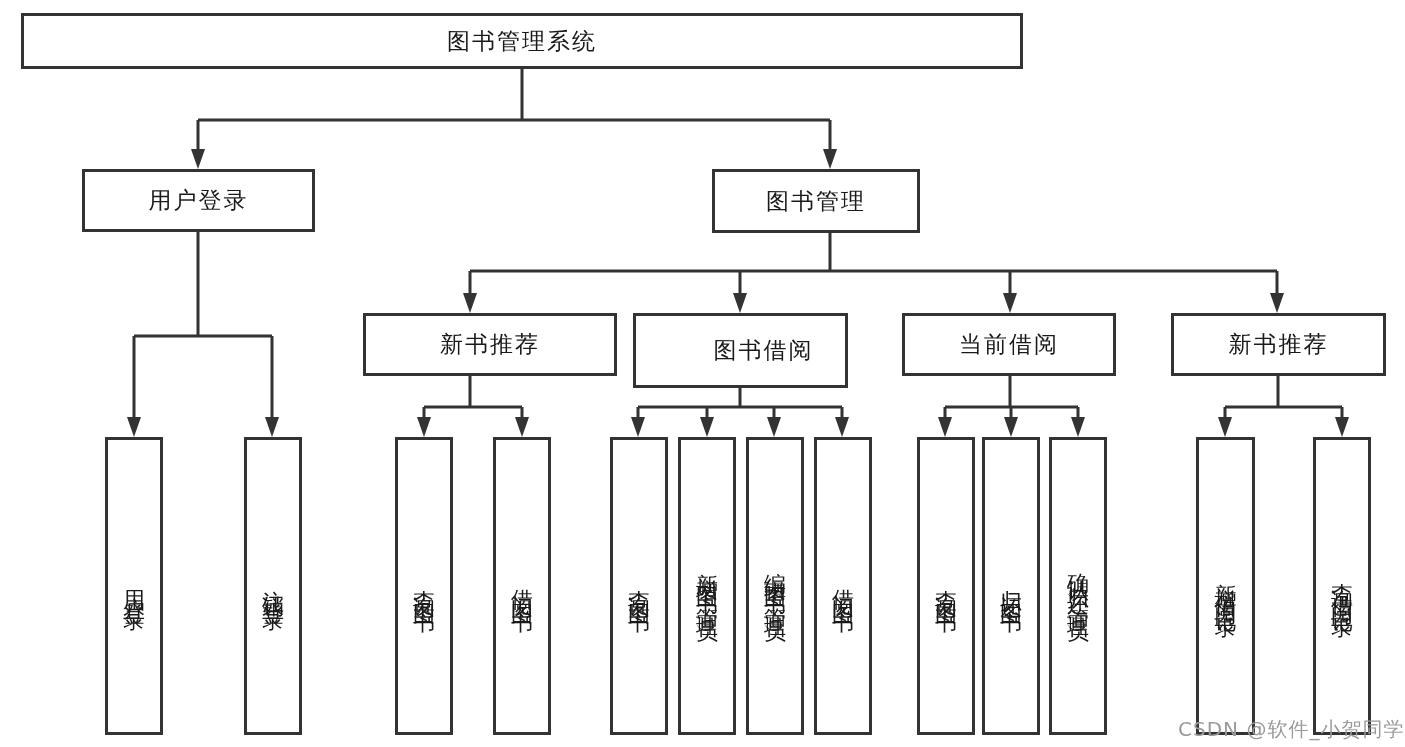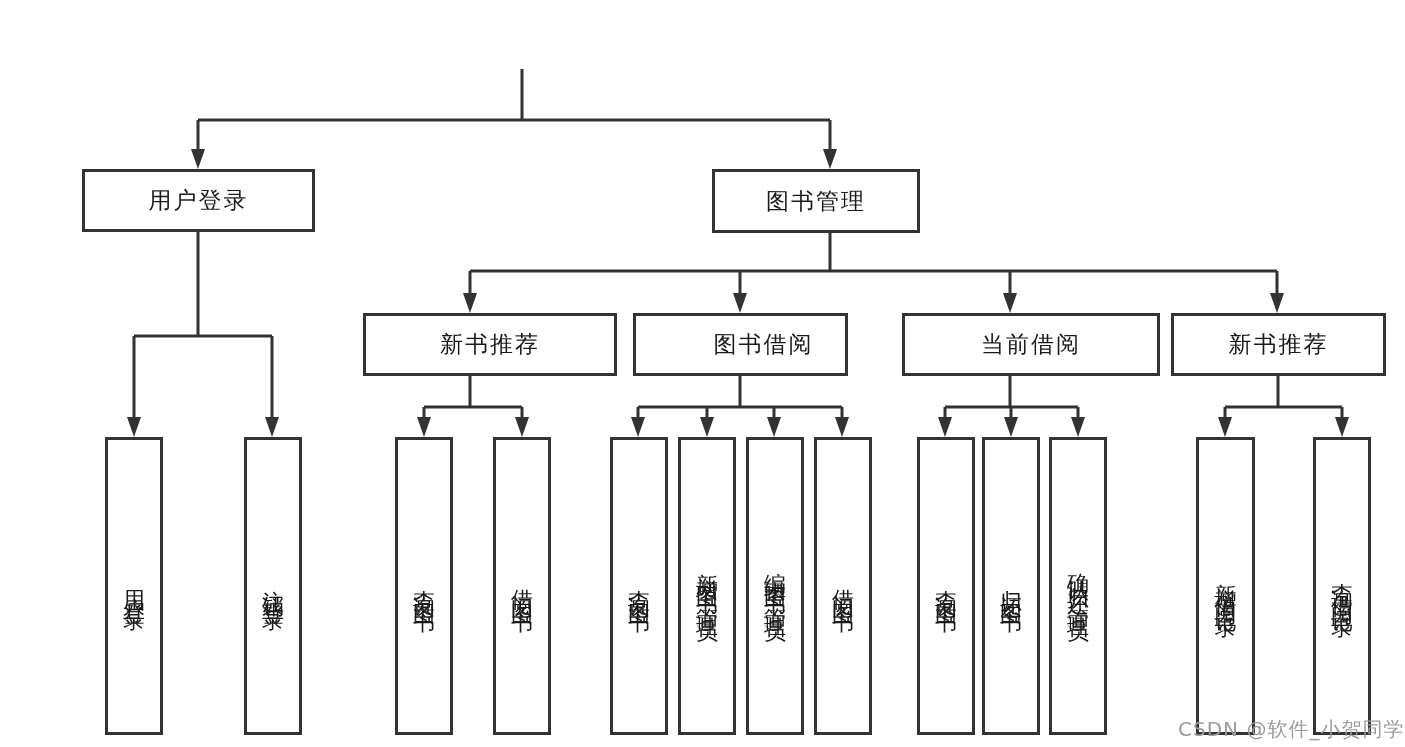--- a/index.html
+++ b/index.html
@@ -117,35 +117,38 @@
       <path d="M767 417 L781 417 L774 437 Z"></path>
       <path d="M835 417 L849 417 L842 437 Z"></path>
       <path d="M938 417 L952 417 L945 437 Z"></path>
       <path d="M1004 417 L1018 417 L1011 437 Z"></path>
       <path d="M1071 417 L1085 417 L1078 437 Z"></path>
       <path d="M1218 417 L1232 417 L1225 437 Z"></path>
       <path d="M1335 417 L1349 417 L1342 437 Z"></path>
     </g>
   </svg>
 
+  <div class="node h" style="left:21px; top:13px; width:1002px; height:56px;">
+    <span>图书管理系统</span>
+  </div>
 
   <div class="node h" style="left:82px; top:169px; width:233px; height:63px;">
     <span>用户登录</span>
   </div>
   <div class="node h" style="left:712px; top:169px; width:208px; height:64px;">
     <span>图书管理</span>
   </div>
 
   <div class="node h" style="left:363px; top:313px; width:254px; height:63px;">
     <span>新书推荐</span>
   </div>
-  <div class="node h" style="left:633px; top:313px; width:215px; height:63px;padding-left:46px;">
+  <div class="node h" style="left:633px; top:313px; width:215px; height:75px;padding-left:46px;">
     <span>图书借阅</span>
   </div>
-  <div class="node h" style="left:902px; top:313px; width:258px; height:63px;">
+  <div class="node h" style="left:902px; top:313px; width:214px; height:63px;">
     <span>当前借阅</span>
   </div>
   <div class="node h" style="left:1171px; top:313px; width:215px; height:63px;">
     <span>新书推荐</span>
   </div>
 
   <div class="node v" style="left:105px; top:437px; width:58px; height:298px;">
     <span>用户登录</span>
   </div>
   <div class="node v" style="left:244px; top:437px; width:58px; height:298px;">

